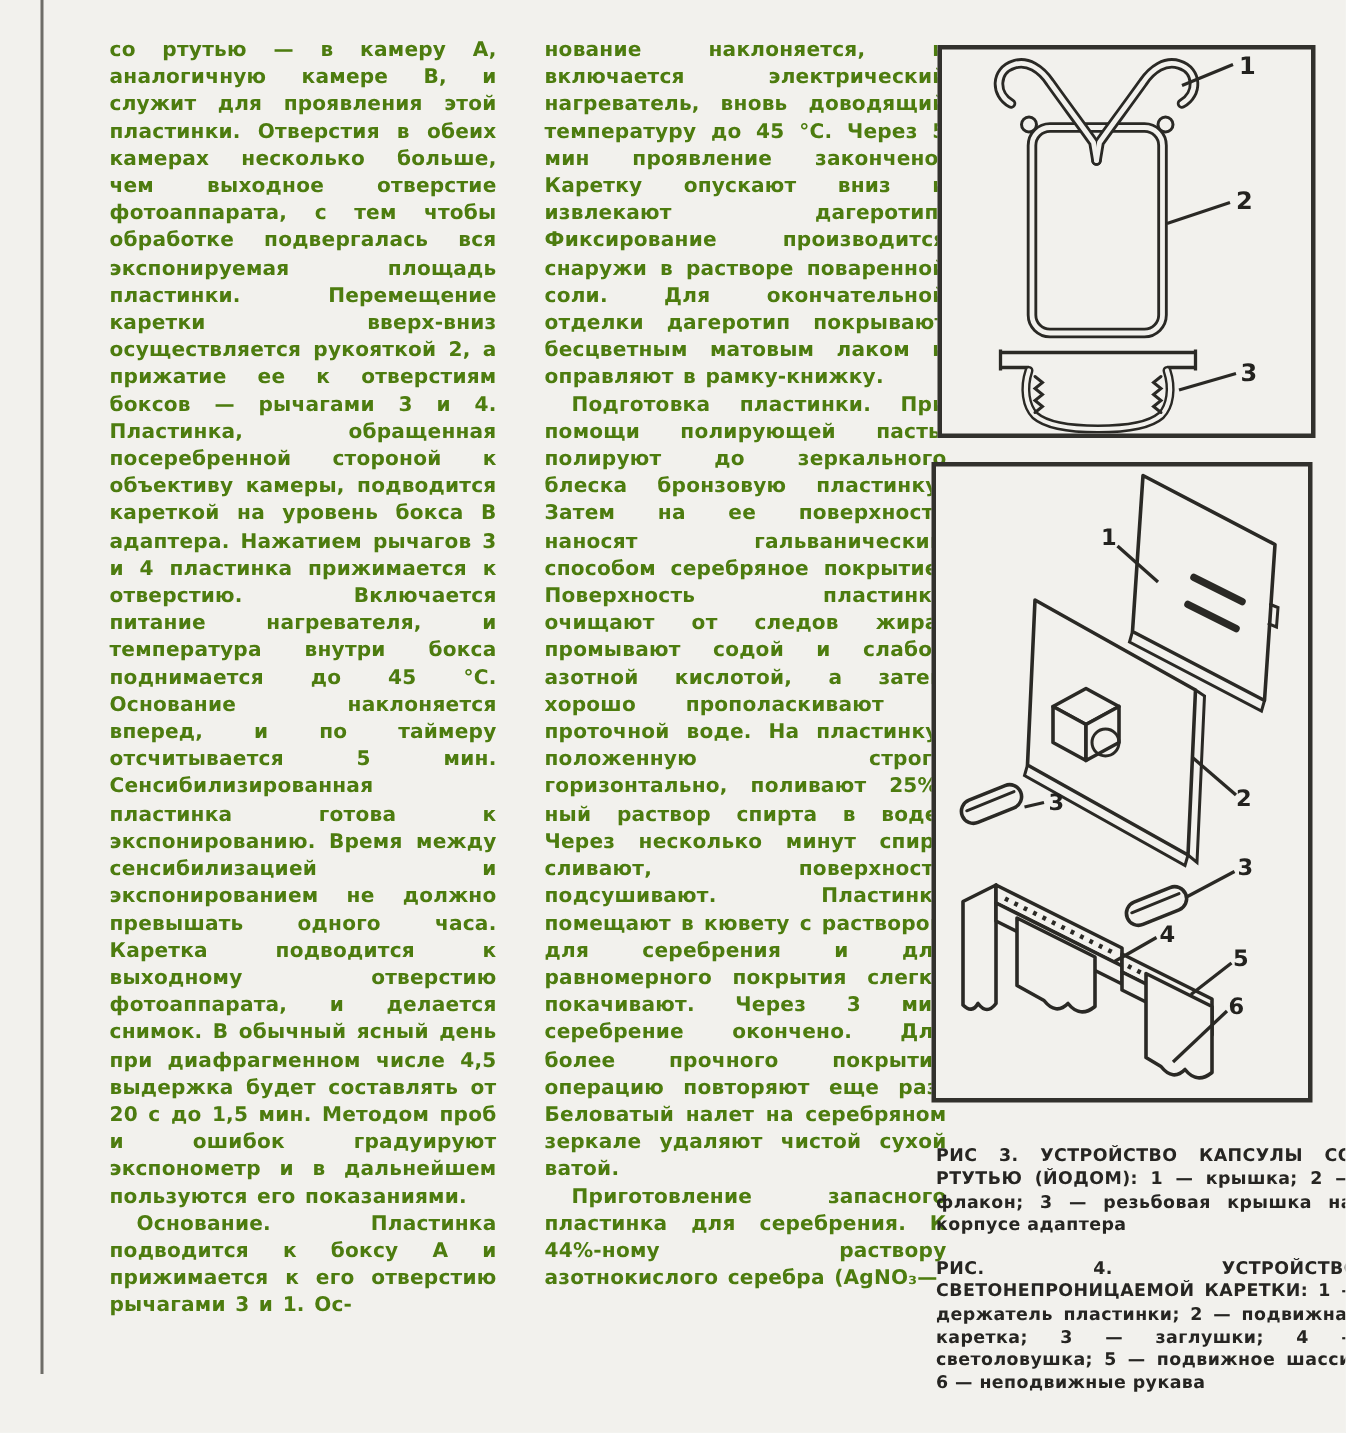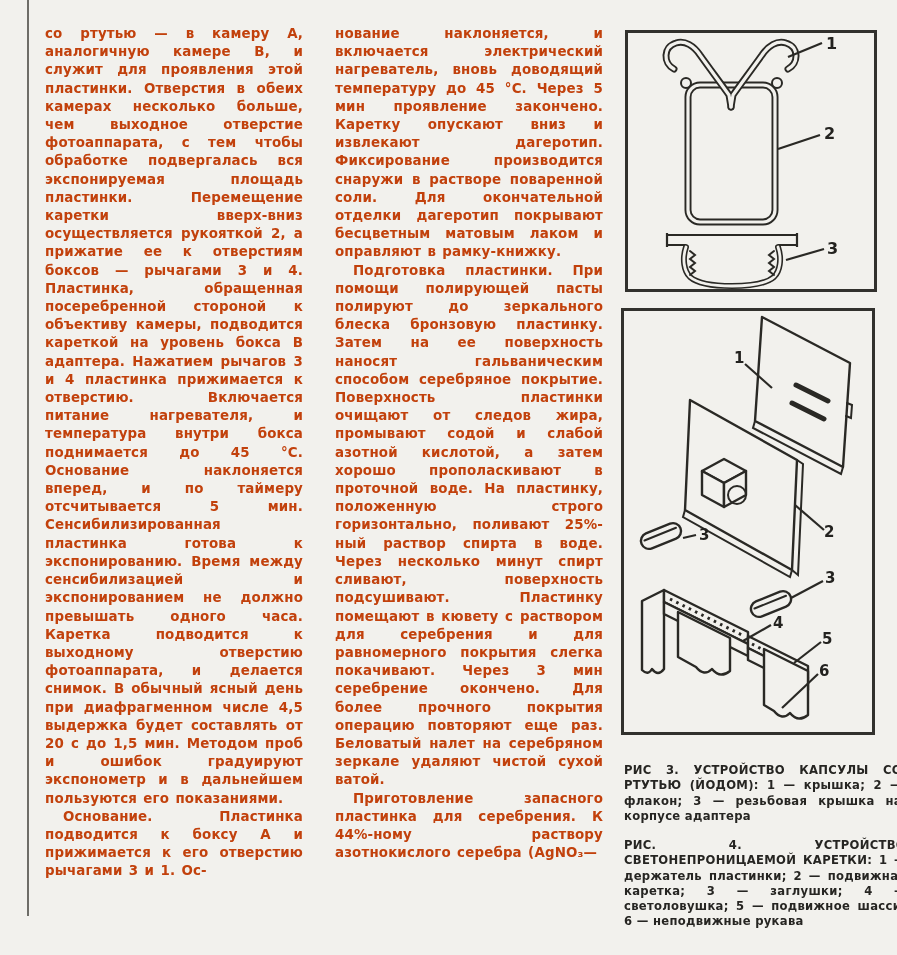--- a/index.html
+++ b/index.html
@@ -1,20 +1,20 @@
 <!DOCTYPE html>
 <html><head>
 <meta charset="utf-8">
 <style>
   html,body{margin:0;padding:0;background:#f4f3ef;}
   .page{position:relative;width:897px;height:955px;background:#f2f1ed;overflow:hidden;
         font-family:"DejaVu Sans","Liberation Sans",sans-serif;color:#2b2a27;}
   .left-rule{position:absolute;left:27px;top:0;width:2px;height:916px;background:#6e6d68;}
   .col{position:absolute;top:25px;text-align:justify;font-size:13.4px;line-height:18.2px;
-       font-weight:700;letter-spacing:.15px;word-spacing:1.5px;color:#c2410c;}
+       font-weight:700;letter-spacing:.15px;word-spacing:1.5px;color:#4d7c0f;margin-left:28px;}
   .col1{left:45px;width:258px;}
   .col2{left:335px;width:268px;}
   .para{margin:0;}
   .para.head{text-indent:18px;}
   .run-head{font-weight:700;}
   .figbox{position:absolute;border:3px solid #32312d;box-sizing:border-box;background:#f2f1ed;}
   .fig3{left:625px;top:30px;width:252px;height:262px;}
   .fig4{left:621px;top:308px;width:254px;height:427px;}
   .caption{position:absolute;margin:16px;text-align:justify;font-weight:700;
            font-size:11.6px;line-height:15.3px;letter-spacing:.3px;color:#262522;}

